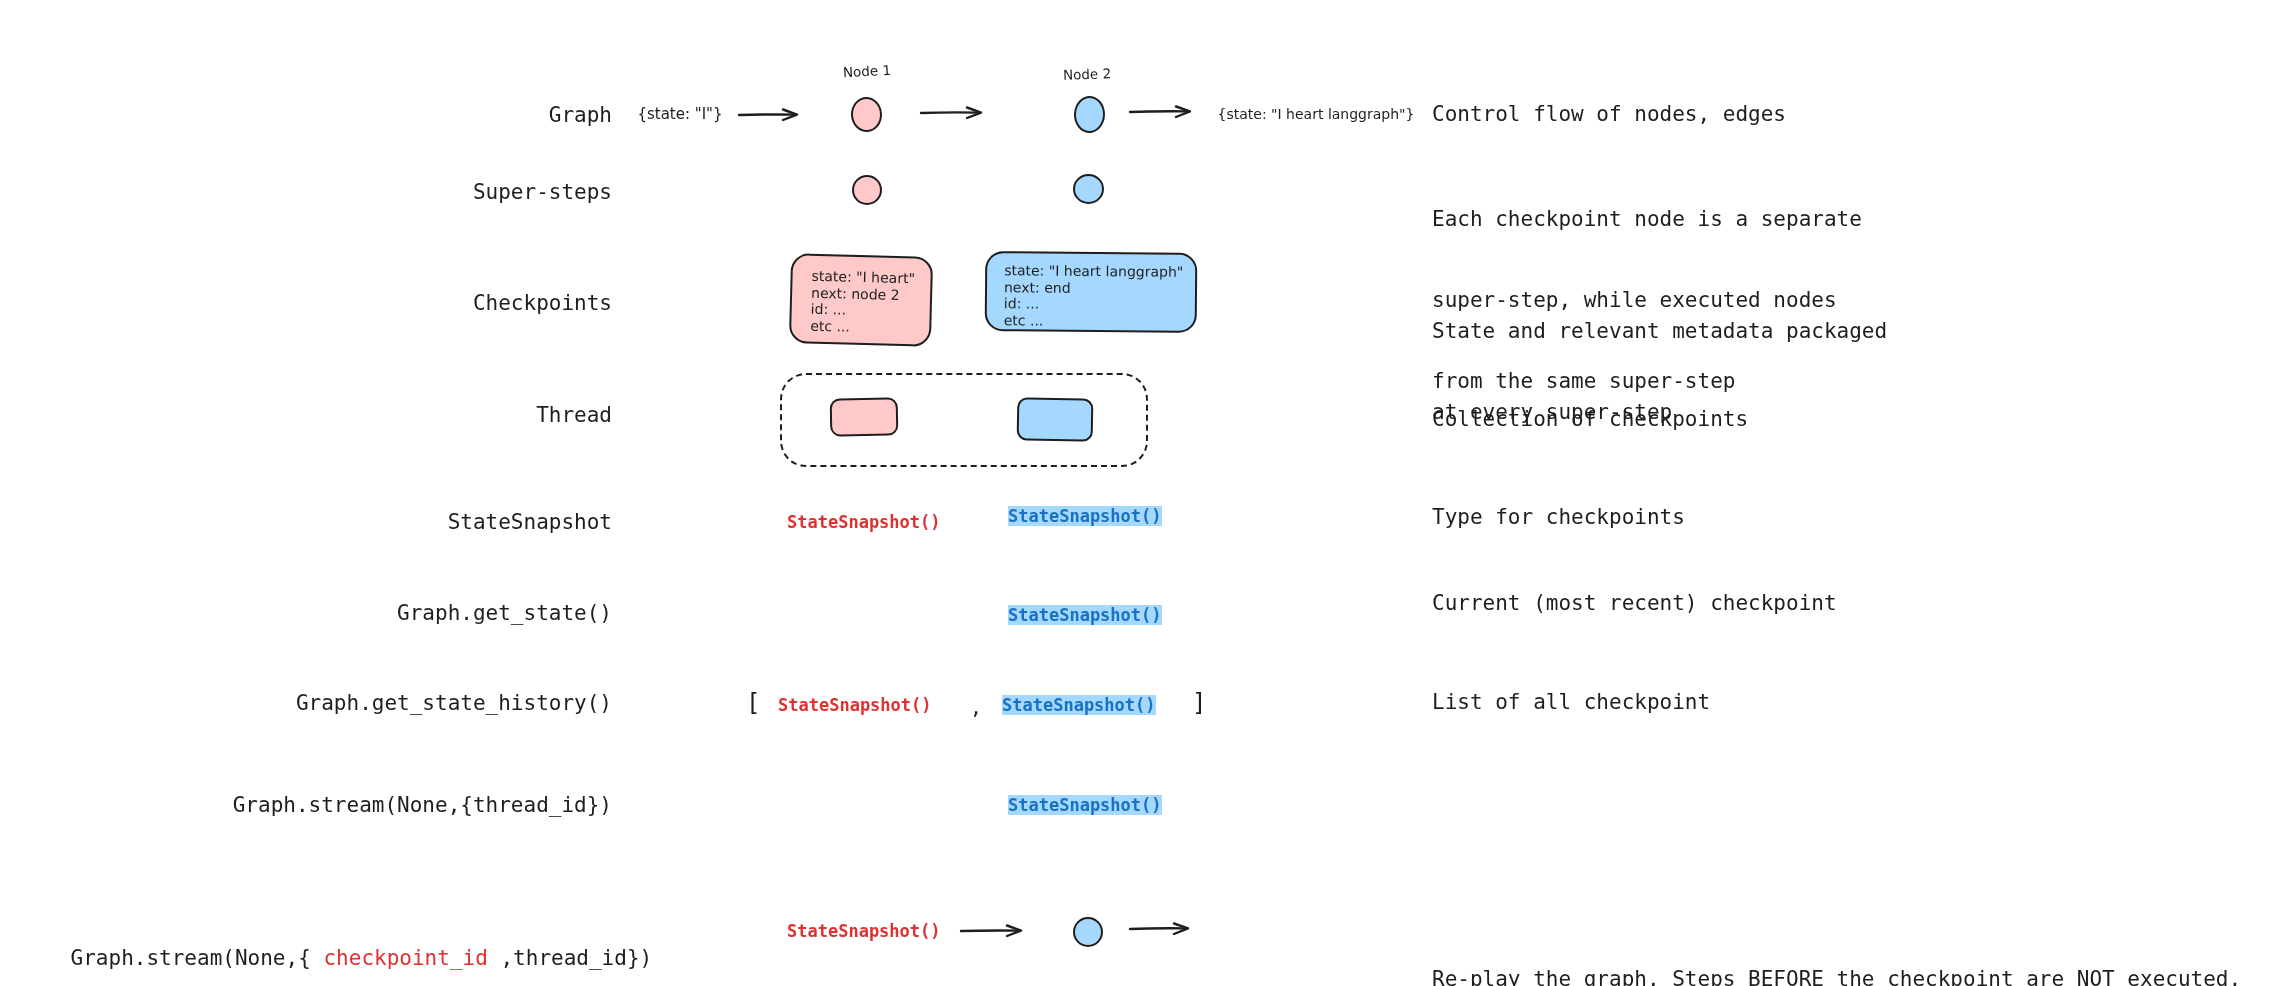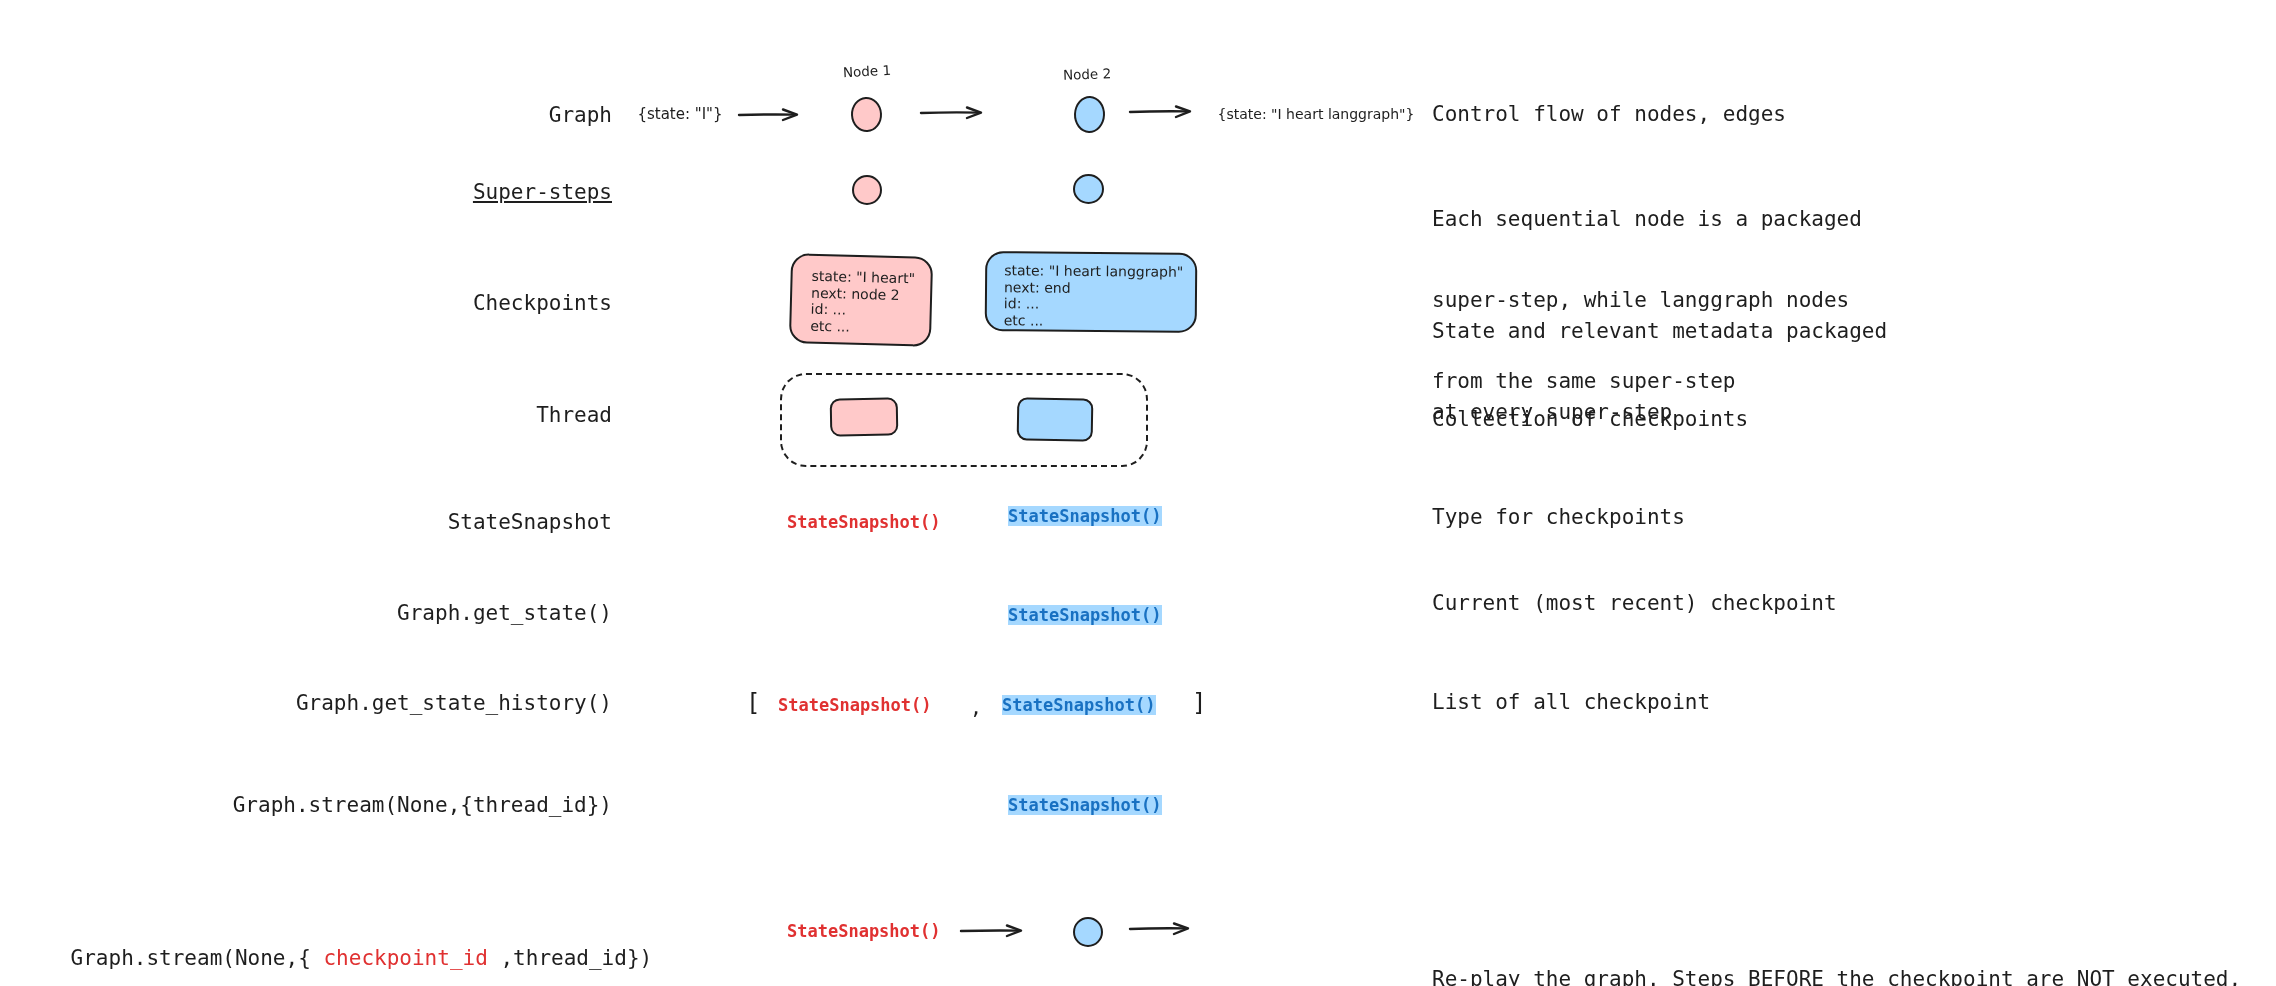--- a/index.html
+++ b/index.html
@@ -114,26 +114,26 @@
   </svg>
   <div class="abs hand small" style="left:1056px; top:65px; width:62px; text-align:center; transform:rotate(-2deg);">Node 2</div>
   <div class="node blue" style="left:1074px; top:96px; width:31px; height:37px; transform:rotate(2deg);"></div>
   <svg class="arrow" style="left:1128px; top:104px;" width="72" height="16" viewBox="0 0 72 16">
     <path d="M2 8 C 24 7.2, 42 7.2, 60 7.4"></path>
       <path d="M48 2.5 L62 7.4 L48 13"></path>
   </svg>
   <div class="abs hand" style="left:1216px; top:105px; width:200px; font-size:14px; text-align:center;">{state: "I heart langgraph"}</div>
   <div class="desc" style="top:101px;">Control flow of nodes, edges</div>
 
-  <div class="row-label" style="top:178px;text-decoration:underline;">Super-steps</div>
+  <div class="row-label" style="top:178px;">Super-steps</div>
   <div class="node pink" style="left:852px; top:175px; width:30px; height:30px;"></div>
   <div class="node blue" style="left:1073px; top:174px; width:31px; height:30px;"></div>
   <div class="desc" style="top:152px;">
-    <div>Each sequential node is a packaged</div>
-    <div>super-step, while langgraph nodes</div>
+    <div>Each checkpoint node is a separate</div>
+    <div>super-step, while executed nodes</div>
     <div>from the same super-step</div>
   </div>
 
   <div class="row-label" style="top:289px;">Checkpoints</div>
   <div class="checkpoint-box pink" style="left:790px; top:255px; width:142px; height:90px; transform:rotate(1.5deg); padding:12px 0 0 19px;">
     <div class="hand">state: "I heart"</div>
     <div class="hand">next: node 2</div>
     <div class="hand">id: ...</div>
     <div class="hand">etc ...</div>
   </div>

